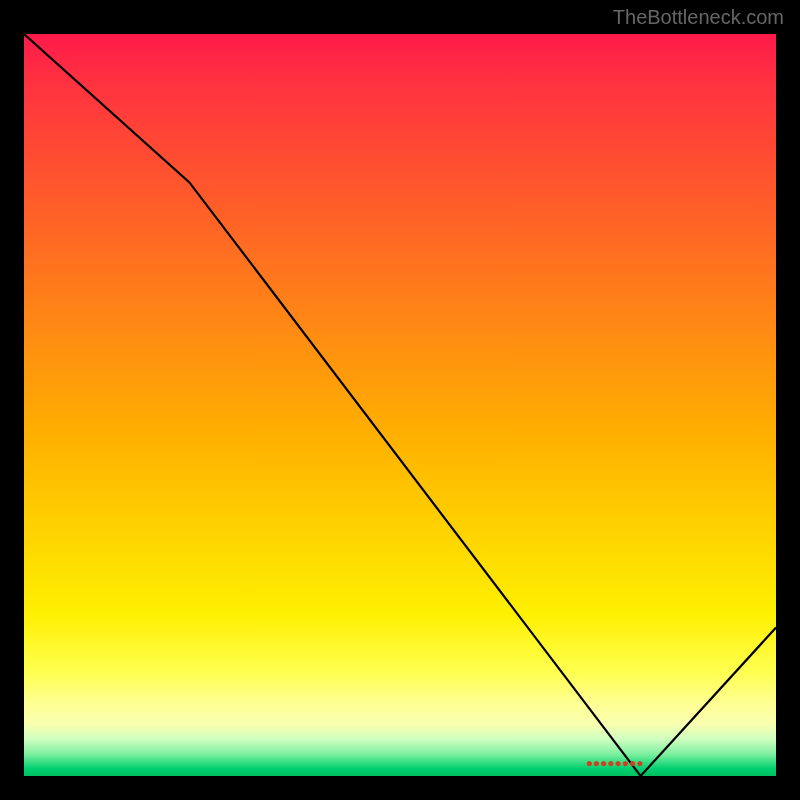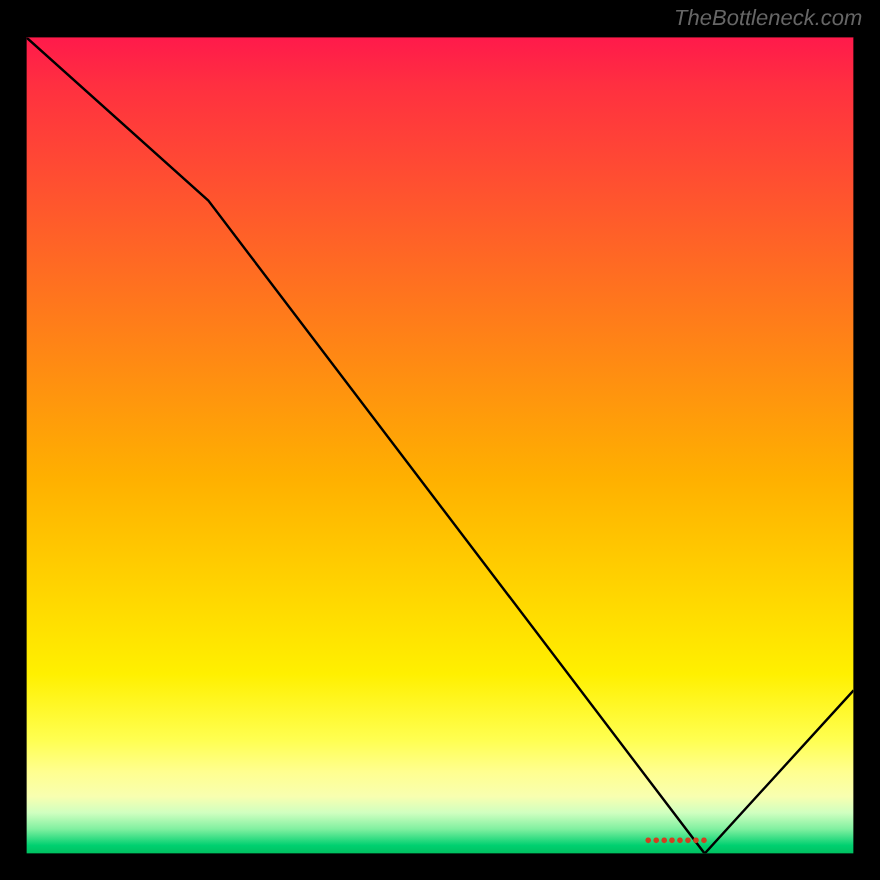--- a/index.html
+++ b/index.html
@@ -11,21 +11,20 @@
     font-family: Arial, Helvetica, sans-serif;
     position: relative;
   }
   .attribution {
     position: absolute;
     top: 6px;
     right: 16px;
     color: #666;
     font-size: 20px;
     font-weight: 500;
-    font-style: italic;
   }
   .plot-frame {
     position: absolute;
     left: 20px;
     top: 34px;
     width: 760px;
     height: 746px;
     background: linear-gradient(to bottom,
       #ff1a4b 0%,
       #ff3040 6%,

